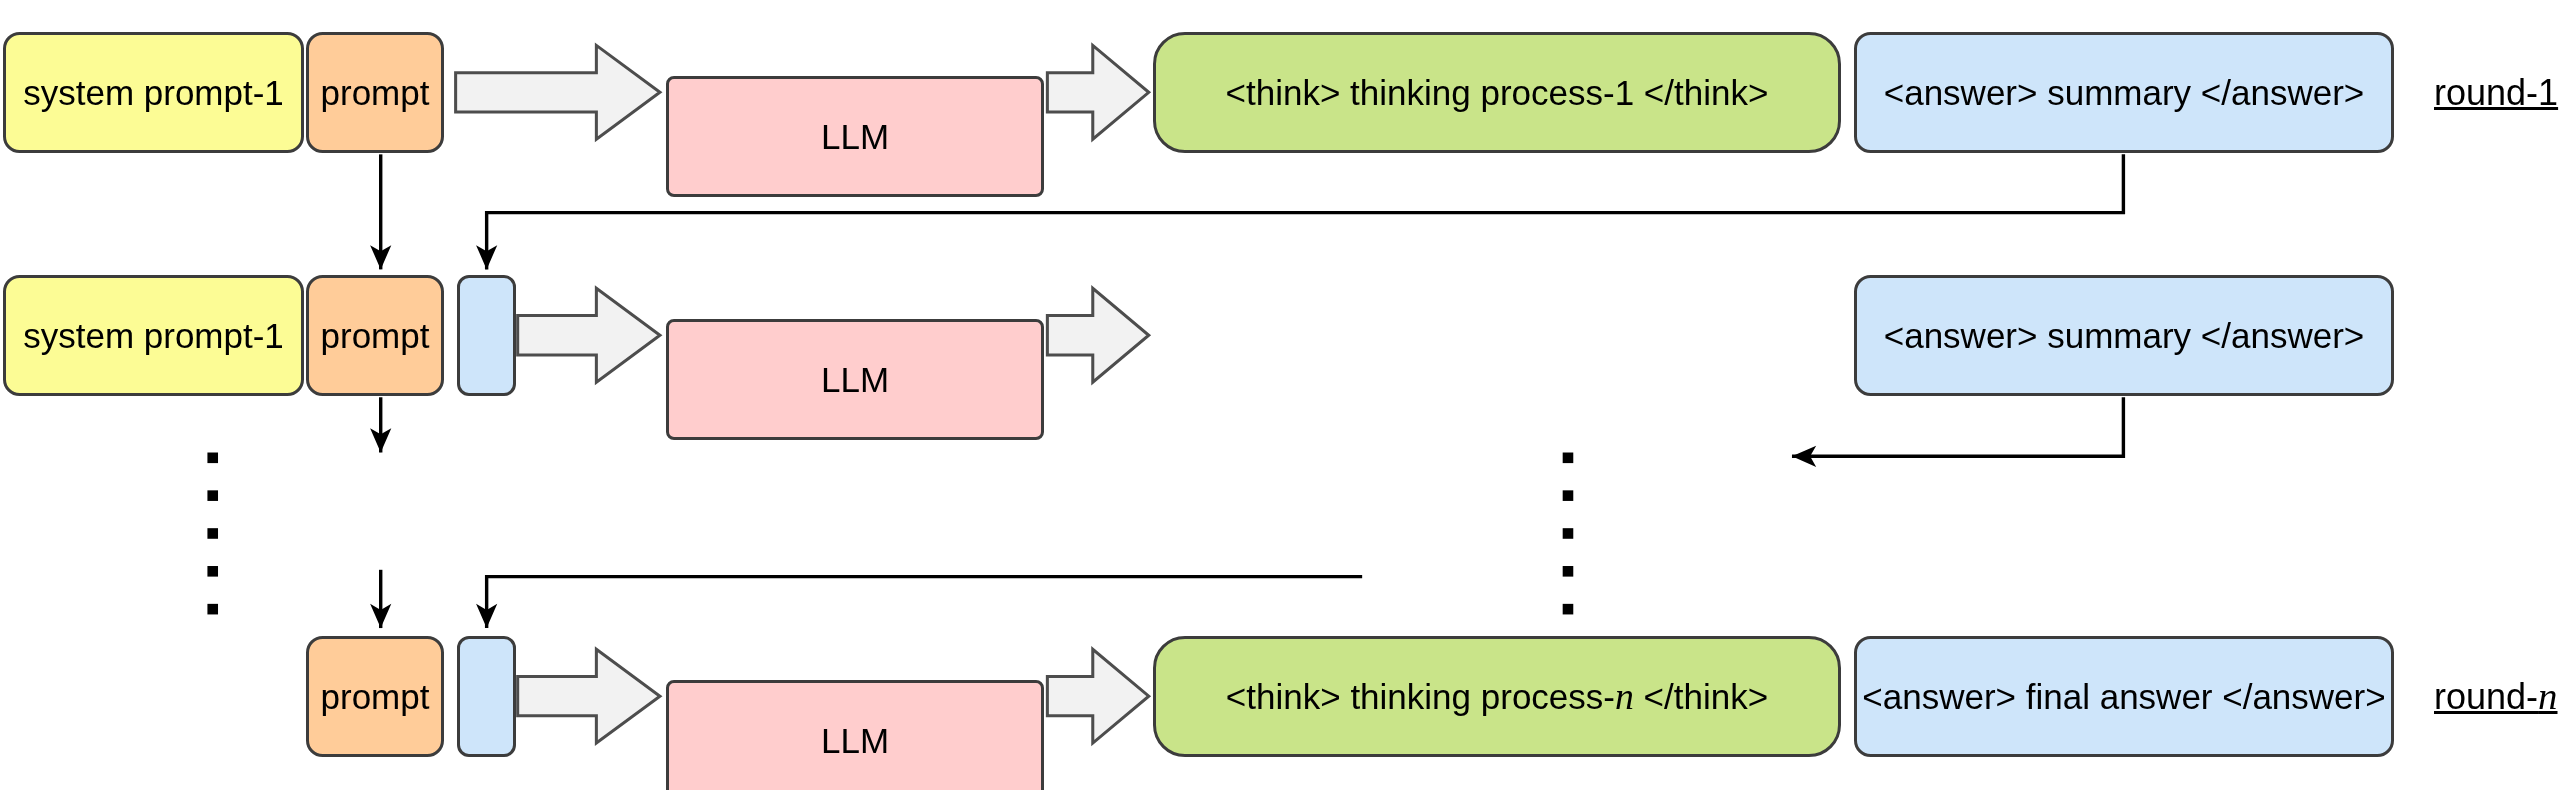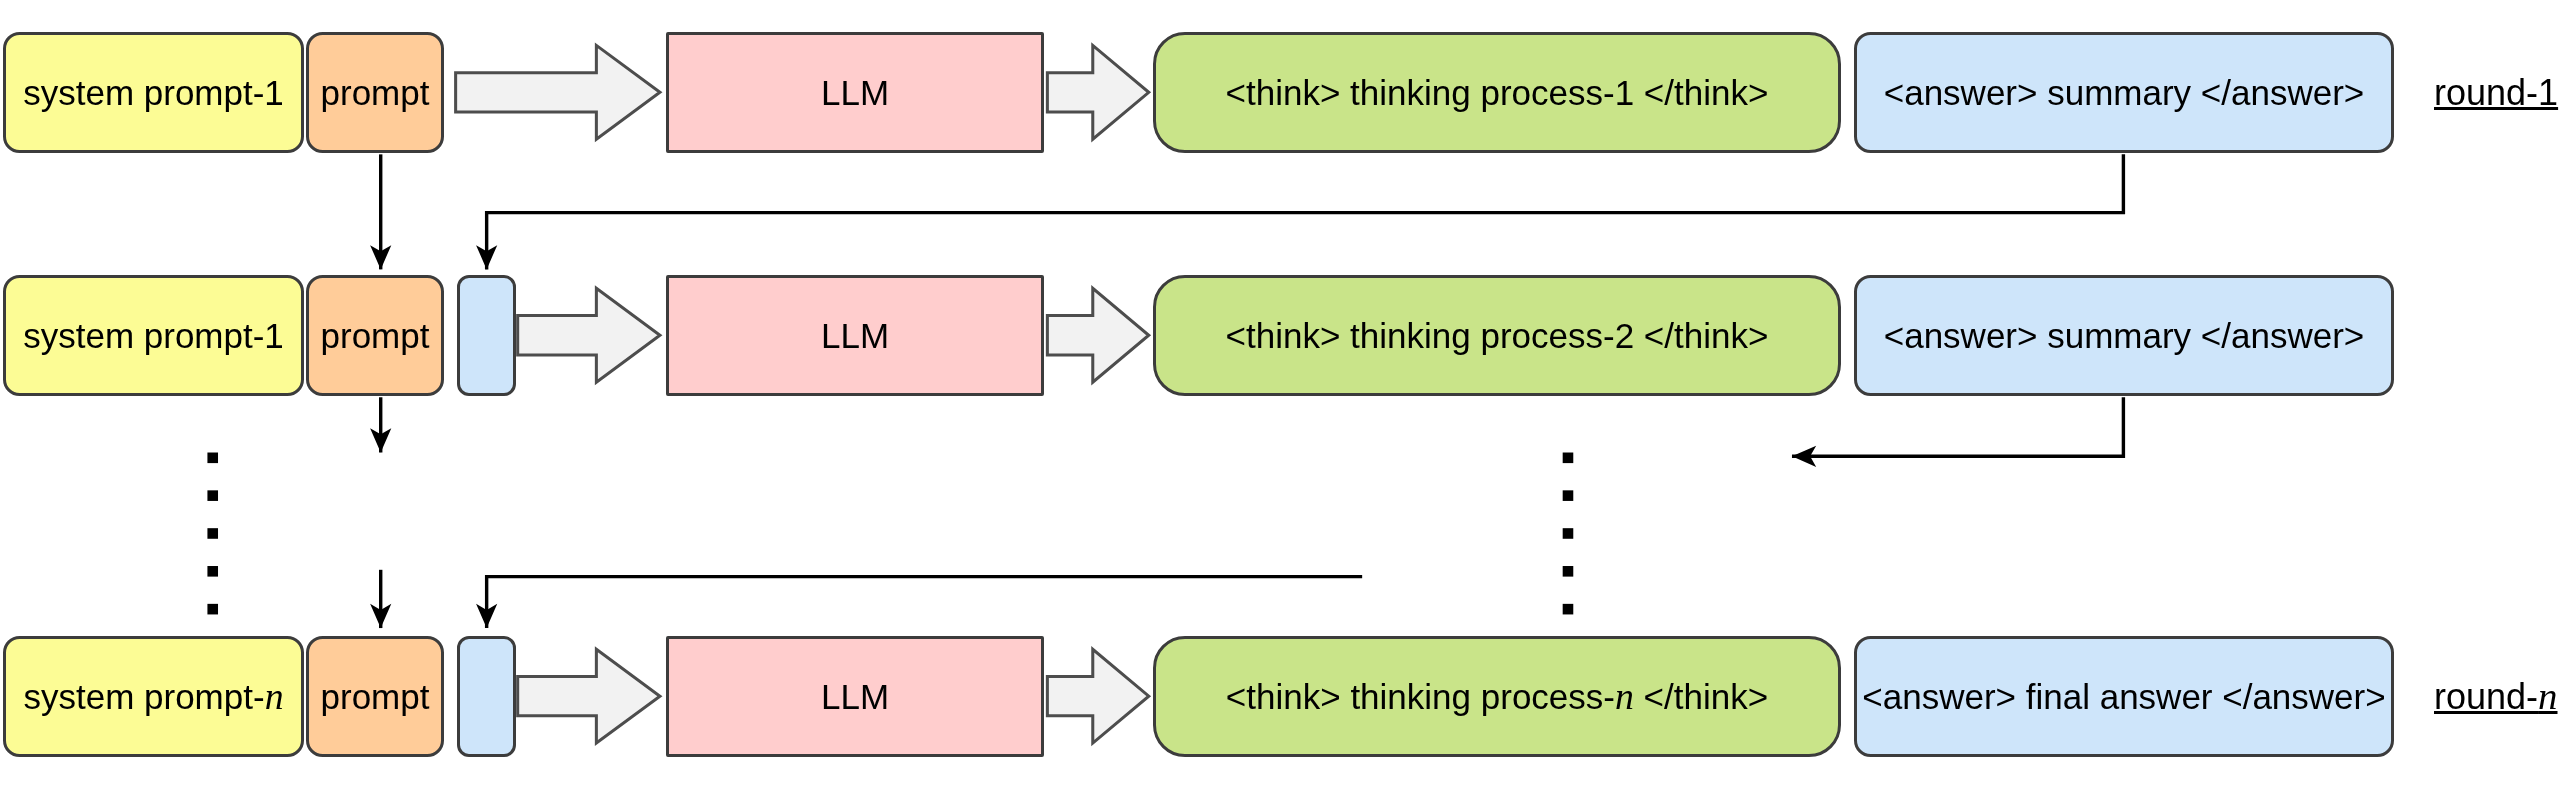--- a/index.html
+++ b/index.html
@@ -11,21 +11,21 @@
   .row{position:absolute;left:0;width:2576px;height:121px;}
   .box{
     position:absolute;top:0;height:121px;box-sizing:border-box;
     border:3px solid var(--border,#3C3C3C);border-radius:16.6px;
     display:flex;align-items:center;justify-content:center;
     font-size:35px;white-space:nowrap;
   }
   .sys   {left:3px;   width:301px;background:var(--yellow,#FCFC95);}
   .prompt{left:306px;  width:138px;background:var(--orange,#FFCC99);}
   .ctx   {left:457px;  width:59px; background:var(--blue,#CEE5FA);border-radius:12px;}
-  .llm   {left:666px;  width:378px;background:var(--pink,#FFCDCD);border-radius:2px;}
+  .llm   {left:666px;  width:378px;background:var(--pink,#FFCDCD);border-radius:8px;margin-top:44px;}
   .think {left:1153px; width:688px;background:var(--green,#C9E489);border-radius:32px;}
   .answer{left:1854px; width:540px;background:var(--blue,#CEE5FA);}
   .roundlabel{
     position:absolute;left:2434px;top:0;width:140px;height:121px;
     display:flex;align-items:center;justify-content:flex-start;
     font-size:36px;white-space:nowrap;text-decoration:underline;
   }
   .mathit{
     font-family:"Liberation Serif", serif;font-style:italic;
     font-size:1.08em;line-height:1;
@@ -105,32 +105,26 @@
     <div class="box sys">
       <span><span>system prompt-1</span><span class="mathit"></span><span></span></span>
     </div>
     <div class="box prompt">
       <span>prompt</span>
     </div>
     <div class="box ctx"></div>
     <div class="box llm">
       <span>LLM</span>
     </div>
-    <div class="box think">
-      <span><span>&lt;think&gt; thinking process-2 &lt;/think&gt;</span><span class="mathit"></span><span></span></span>
-    </div>
     <div class="box answer">
       <span><span>&lt;answer&gt; summary &lt;/answer&gt;</span><span class="mathit"></span><span></span></span>
     </div>
   </div>
 
   <div class="row" style="top:636px">
-    <div class="box sys">
-      <span><span>system prompt-</span><span class="mathit">n</span><span></span></span>
-    </div>
     <div class="box prompt">
       <span>prompt</span>
     </div>
     <div class="box ctx"></div>
     <div class="box llm">
       <span>LLM</span>
     </div>
     <div class="box answer">
       <span><span>&lt;answer&gt; final answer &lt;/answer&gt;</span><span class="mathit"></span><span></span></span>
     </div>

